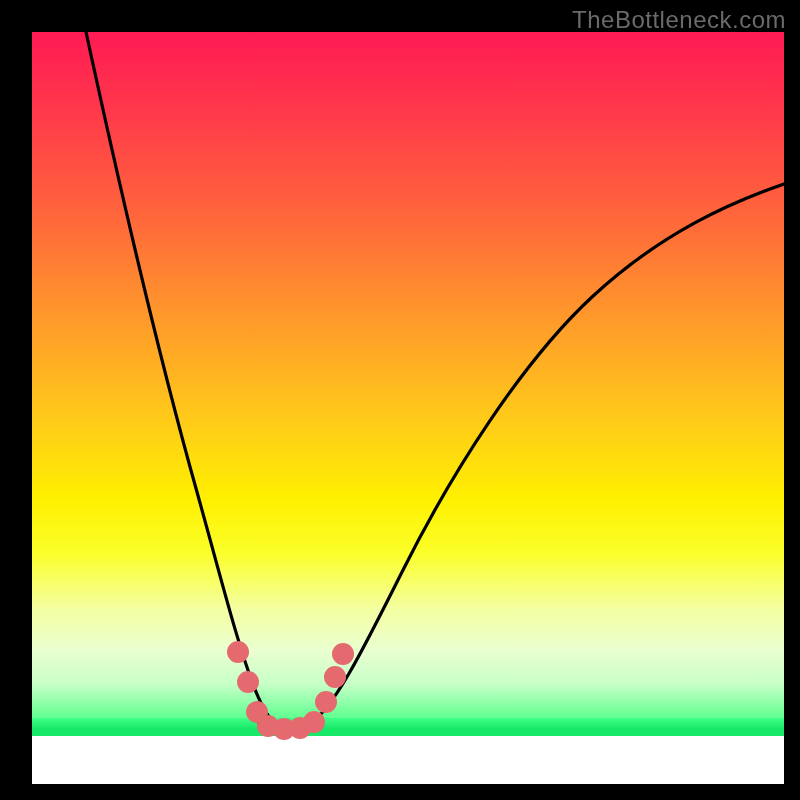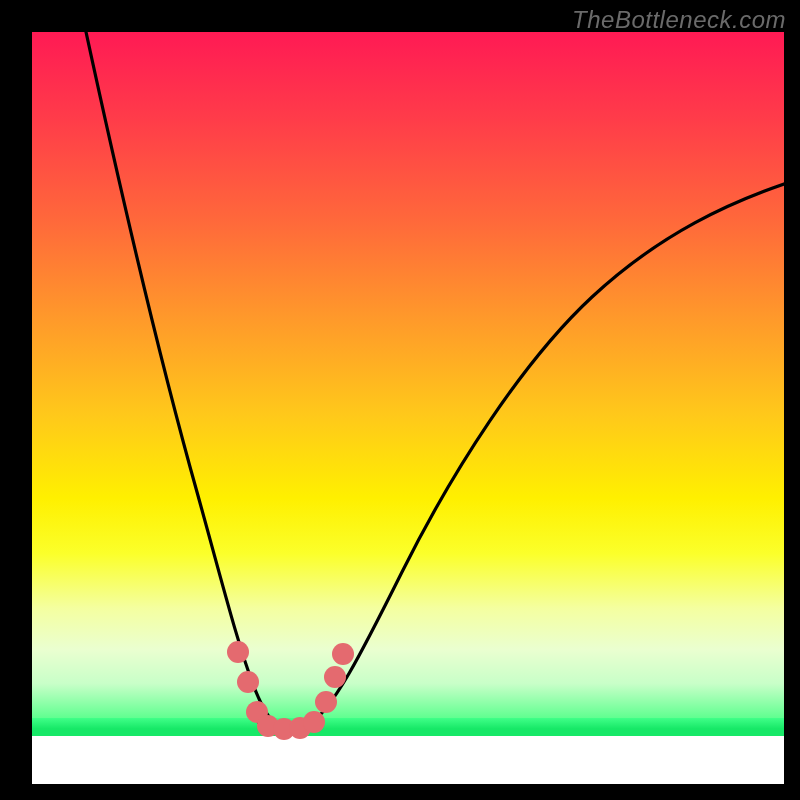--- a/index.html
+++ b/index.html
@@ -73,21 +73,20 @@
     background: #ffffff;
   }
   .watermark {
     position: absolute;
     top: 6px;
     right: 14px;
     color: #6a6a6a;
     font-size: 24px;
     letter-spacing: 0.5px;
     font-weight: 400;
-    font-style: italic;
   }
   svg.curves {
     position: absolute;
     left: 0;
     top: 0;
     width: 752px;
     height: 752px;
     overflow: visible;
   }
 </style>

